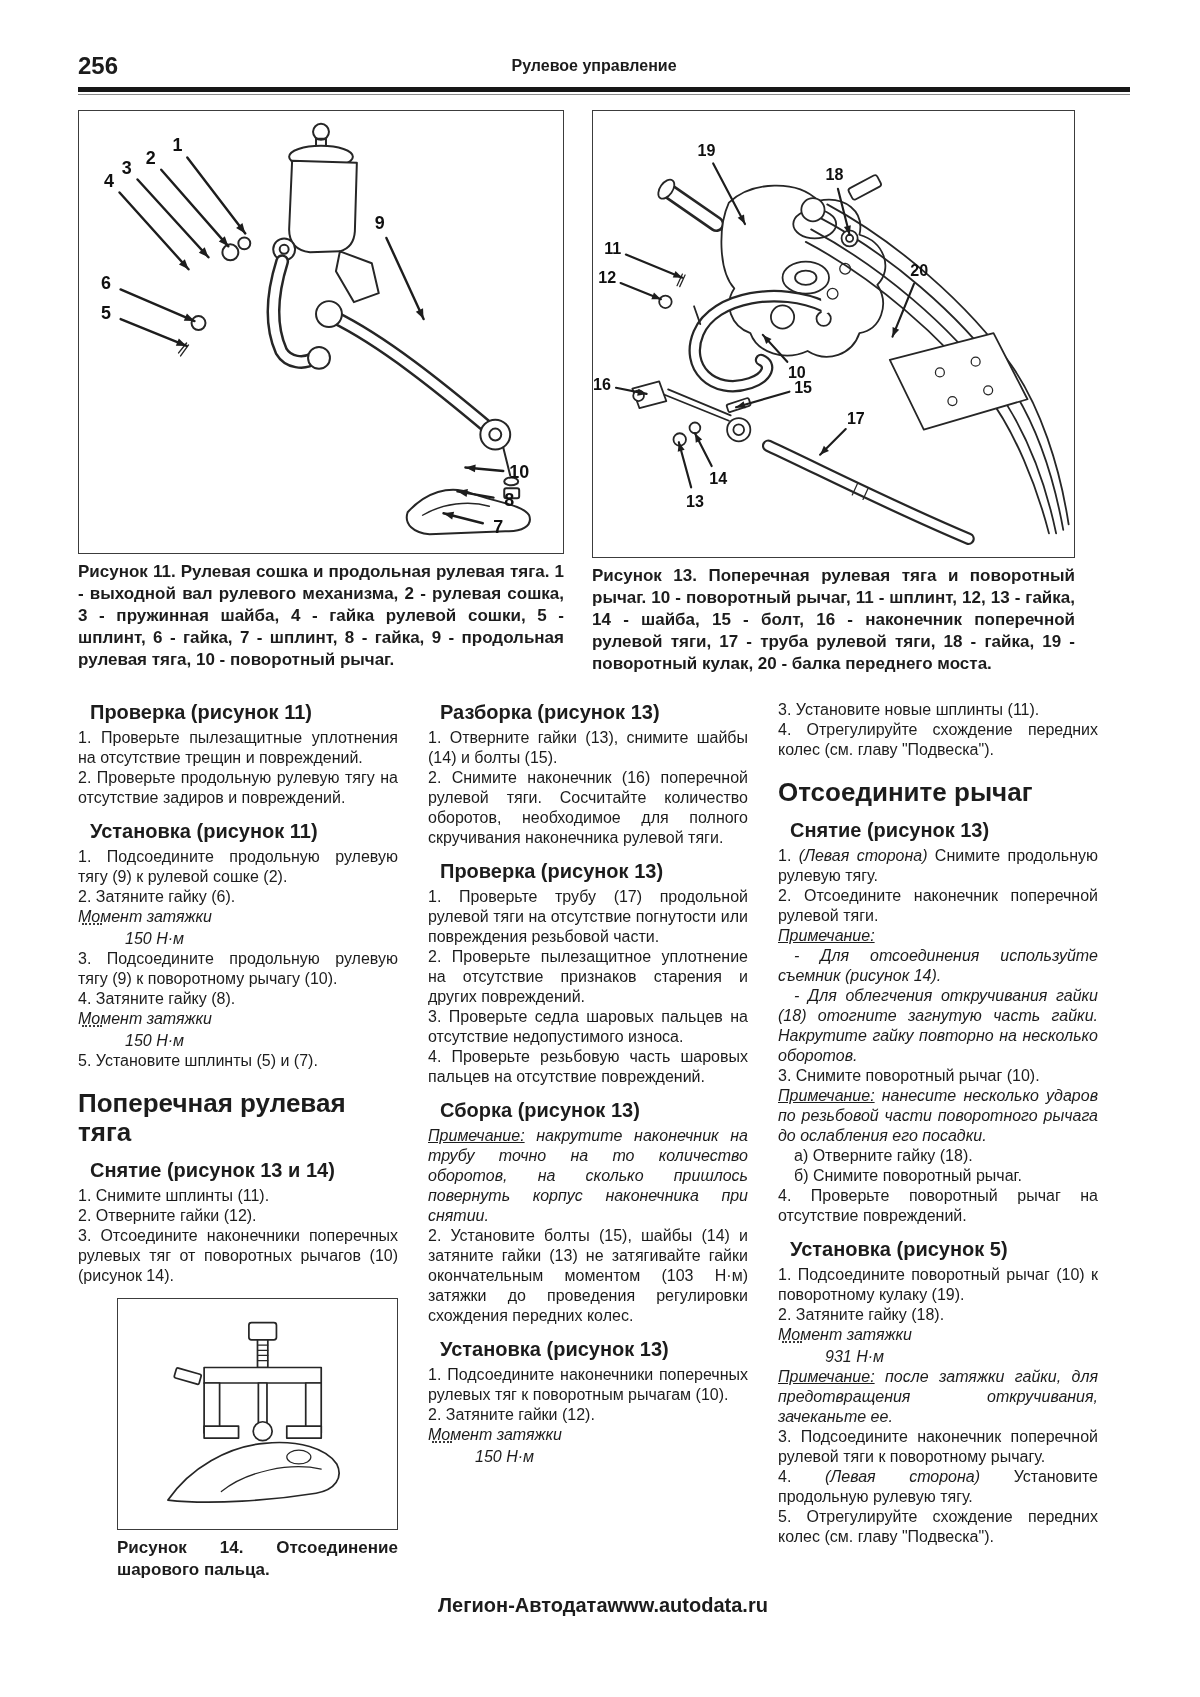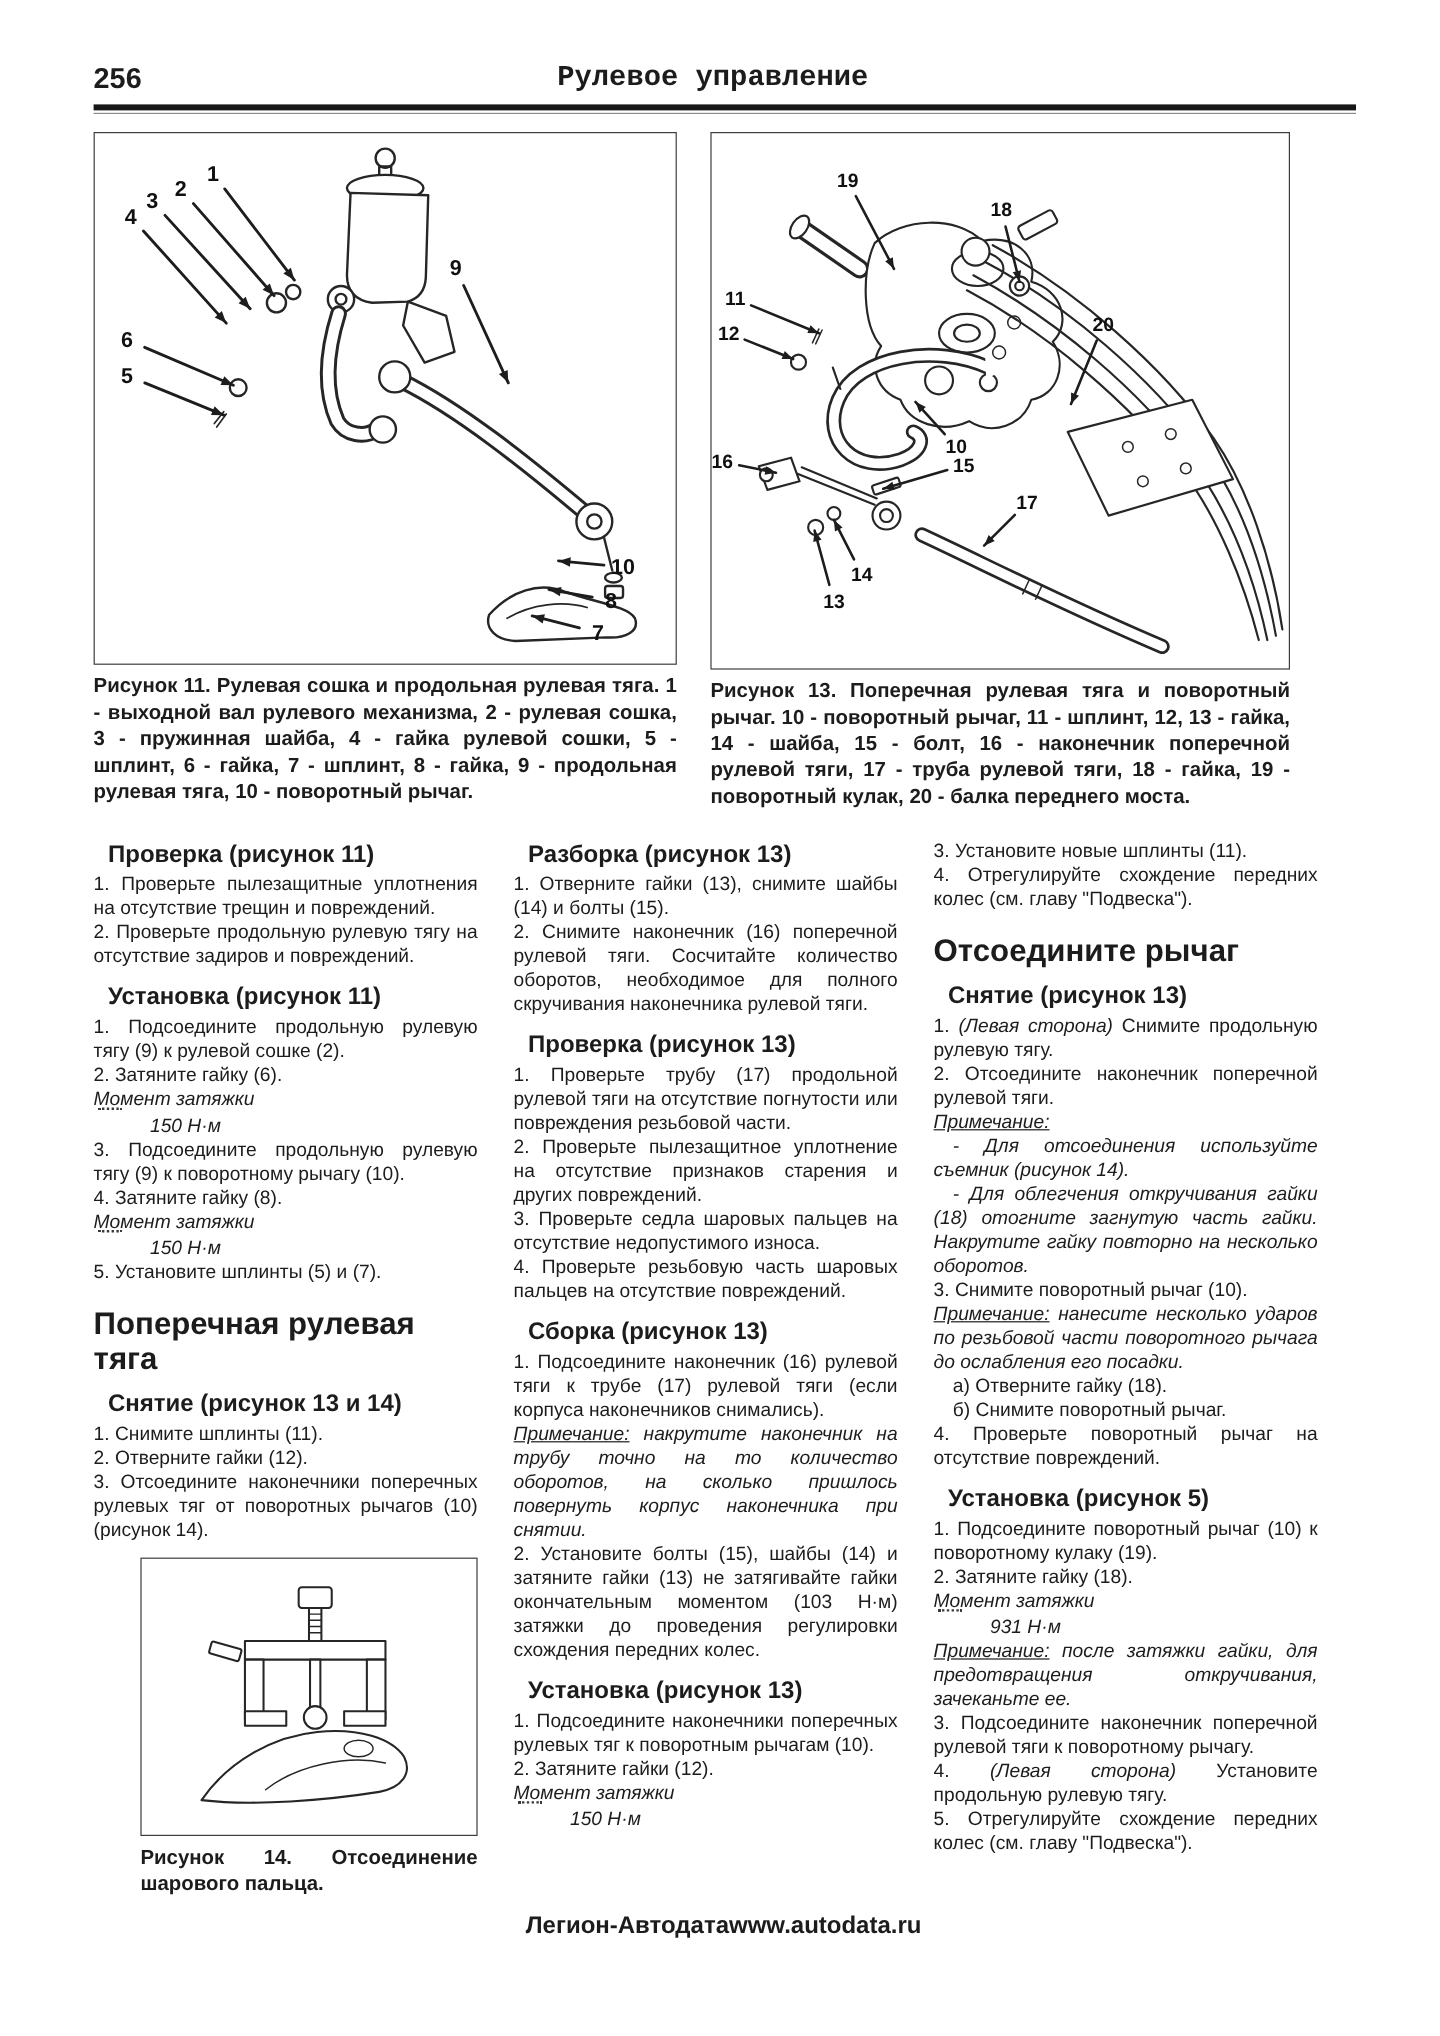--- a/index.html
+++ b/index.html
@@ -1,22 +1,22 @@
 <!DOCTYPE html>
 <html lang="ru"><head>
 <meta charset="utf-8">
 <style>
   html,body{margin:0;padding:0;background:#e9e9e9;}
   .page{position:relative;width:1200px;height:1697px;margin:0 auto;background:#ffffff;
         font-family:"Liberation Sans",sans-serif;color:#1c1c1c;overflow:hidden;}
   
   .header{position:absolute;left:78px;right:70px;top:52px;}
-  .header-row{display:flex;align-items:flex-start;}
+  .header-row{display:flex;align-items:center;}
   .page-num{font-weight:bold;font-size:24px;}
-  .page-title{flex:1;text-align:center;font-weight:bold;font-size:24px;margin-right:60px;font-family:Liberation Mono, monospace;}
+  .page-title{flex:1;text-align:center;font-weight:bold;font-size:16px;margin-right:60px;}
   .header-rule{height:5px;background:#171717;margin-top:7px;}
   .header-rule2{height:1px;background:#8a8a8a;margin-top:2px;}
   
   .figwrap{position:absolute;}
   #fig11-wrap{left:78px;top:110px;width:486px;}
   #fig13-wrap{left:592px;top:110px;width:483px;}
   .figbox{border:1.5px solid #3c3c3c;background:#fff;}
   #fig11-box{height:442px;}
   #fig13-box{height:446px;}
   .fig-cap{font-weight:bold;font-size:17px;line-height:22px;text-align:justify;margin-top:7px;}
@@ -285,21 +285,20 @@
       <div class="blocks">
           <h3 class="h3">Разборка (рисунок 13)</h3>
           <p class="p">1. Отверните гайки (13), снимите шайбы (14) и болты (15).</p>
           <p class="p">2. Снимите наконечник (16) поперечной рулевой тяги. Сосчитайте количество оборотов, необходимое для полного скручивания наконечника рулевой тяги.</p>
           <h3 class="h3">Проверка (рисунок 13)</h3>
           <p class="p">1. Проверьте трубу (17) продольной рулевой тяги на отсутствие погнутости или повреждения резьбовой части.</p>
           <p class="p">2. Проверьте пылезащитное уплотнение на отсутствие признаков старения и других повреждений.</p>
           <p class="p">3. Проверьте седла шаровых пальцев на отсутствие недопустимого износа.</p>
           <p class="p">4. Проверьте резьбовую часть шаровых пальцев на отсутствие повреждений.</p>
           <h3 class="h3">Сборка (рисунок 13)</h3>
-          <p class="p">1. Подсоедините наконечник (16) рулевой тяги к трубе (17) рулевой тяги (если корпуса наконечников снимались).</p>
           <p class="note"><span class="note-lead">Примечание:</span> <span>накрутите наконечник на трубу точно на то количество оборотов, на сколько пришлось повернуть корпус наконечника при снятии.</span></p>
           <p class="p">2. Установите болты (15), шайбы (14) и затяните гайки (13) не затягивайте гайки окончательным моментом (103 Н·м) затяжки до проведения регулировки схождения передних колес.</p>
           <h3 class="h3">Установка (рисунок 13)</h3>
           <p class="p">1. Подсоедините наконечники поперечных рулевых тяг к поворотным рычагам (10).</p>
           <p class="p">2. Затяните гайки (12).</p>
           <p class="torque">
             <span class="t-label">Момент затяжки</span>
             <span class="dots"></span>
             <span class="t-value">150 Н·м</span>
           </p>

